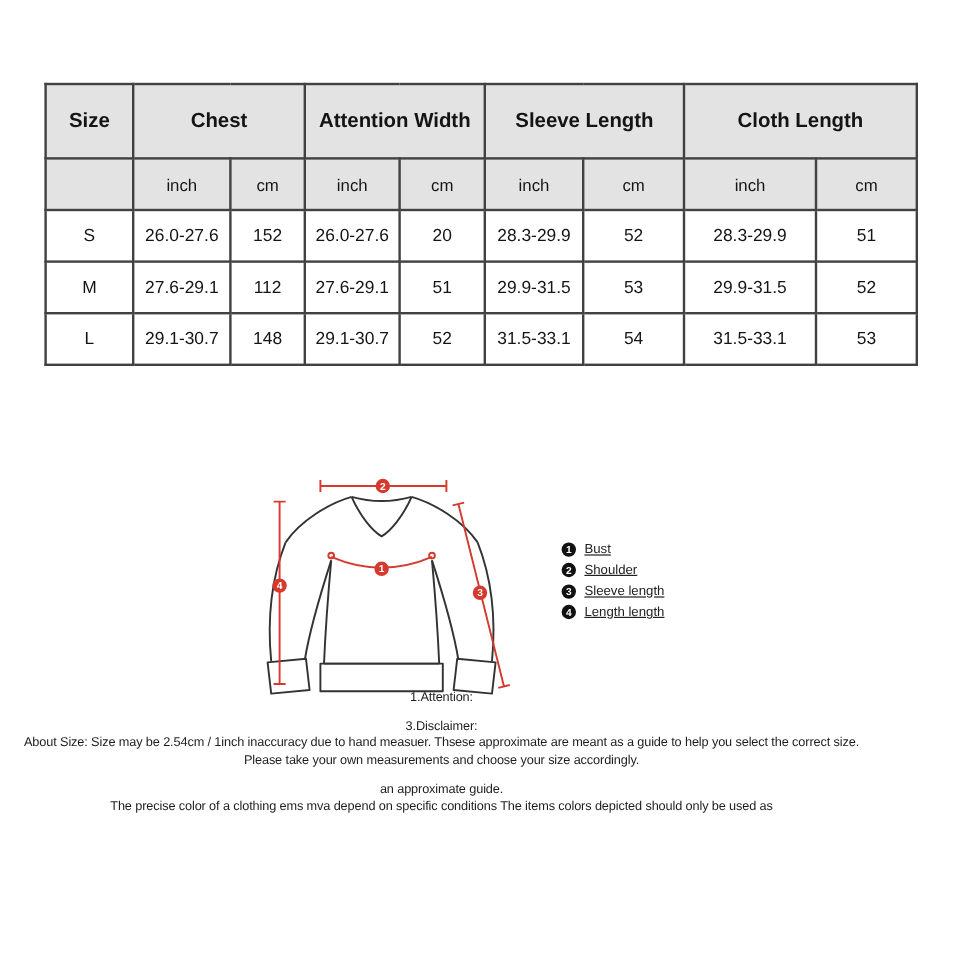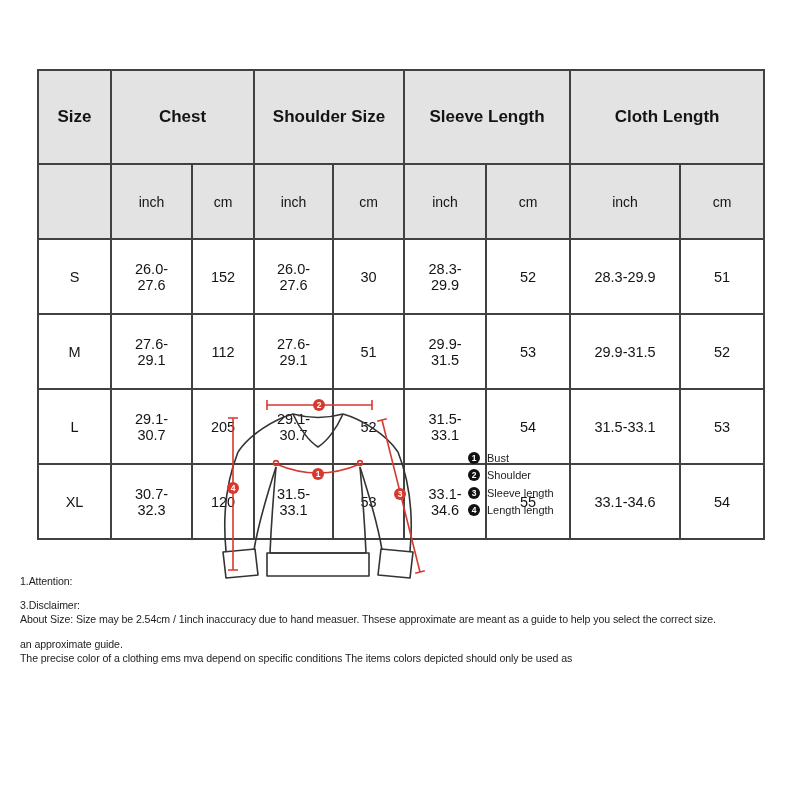--- a/index.html
+++ b/index.html
@@ -3,41 +3,41 @@
 <meta charset="utf-8">
 <style>
   html,body{margin:0;padding:0;background:#ffffff;}
   body{width:800px;height:800px;position:relative;overflow:hidden;
        font-family:"Liberation Sans",sans-serif;color:#1c1c1c;}
 
   
   .size-table{position:absolute;left:37px;top:69px;border-collapse:collapse;
               table-layout:fixed;width:726px;}
   .size-table td,.size-table th{border:2px solid #414141;text-align:center;
-              vertical-align:middle;padding:16px;color:#141414;}
+              vertical-align:middle;padding:0;color:#141414;}
   .size-table .hdr{background:#e3e3e3;font-weight:bold;font-size:17px;height:60px;}
   .size-table .sub{background:#e3e3e3;font-weight:normal;font-size:14px;height:41px;}
   .size-table .data{background:#ffffff;font-size:14.5px;height:41px;}
 
   
   .diagram-svg{position:absolute;left:205px;top:390px;}
 
   
   .legend{position:absolute;left:468px;top:451px;display:flex;
           flex-direction:column;gap:4.5px;}
   .legend-row{display:flex;align-items:center;gap:7px;height:13px;}
   .legend-num{width:12px;height:12px;border-radius:50%;background:#111;
           color:#fff;font-size:8.5px;font-weight:bold;line-height:12px;
           text-align:center;flex:0 0 12px;}
-  .legend-label{font-size:11px;color:#222;}
+  .legend-label{font-size:11px;color:#222;text-decoration:underline;}
 
   
   .notes{position:absolute;left:20px;top:574px;font-size:10.6px;
          letter-spacing:-0.1px;line-height:14.2px;color:#1d1d1d;}
-  .note-line{white-space:nowrap;}
+  .note-line{white-space:nowrap;text-align:center;}
   .note-section{margin-bottom:10px;}
 </style>
 </head>
 <body>
 
 <table class="size-table">
   <colgroup>
     <col style="width:73px">
       <col style="width:81px">
       <col style="width:62px">
@@ -45,78 +45,67 @@
       <col style="width:71px">
       <col style="width:82px">
     <col style="width:84px">
       <col style="width:110px">
       <col style="width:84px">
   </colgroup>
   <tbody>
       <tr>
     <td class="hdr">Size</td>
     <td class="hdr" colspan="2">Chest</td>
-    <td class="hdr" colspan="2">Shoulder Size</td>
+    <td class="hdr" colspan="2">Attention Width</td>
     <td class="hdr" colspan="2">Sleeve Length</td>
     <td class="hdr" colspan="2">Cloth Length</td>
   </tr>
   <tr>
     <td class="sub"></td>
     <td class="sub">inch</td>
     <td class="sub">cm</td>
     <td class="sub">inch</td>
     <td class="sub">cm</td>
     <td class="sub">inch</td>
     <td class="sub">cm</td>
     <td class="sub">inch</td>
     <td class="sub">cm</td>
   </tr>
   <tr>
     <td class="data">S</td>
     <td class="data">26.0-27.6</td>
     <td class="data">152</td>
     <td class="data">26.0-27.6</td>
-    <td class="data">30</td>
+    <td class="data">20</td>
     <td class="data">28.3-29.9</td>
     <td class="data">52</td>
     <td class="data">28.3-29.9</td>
     <td class="data">51</td>
   </tr>
   <tr>
     <td class="data">M</td>
     <td class="data">27.6-29.1</td>
     <td class="data">112</td>
     <td class="data">27.6-29.1</td>
     <td class="data">51</td>
     <td class="data">29.9-31.5</td>
     <td class="data">53</td>
     <td class="data">29.9-31.5</td>
     <td class="data">52</td>
   </tr>
   <tr>
     <td class="data">L</td>
     <td class="data">29.1-30.7</td>
-    <td class="data">205</td>
+    <td class="data">148</td>
     <td class="data">29.1-30.7</td>
     <td class="data">52</td>
     <td class="data">31.5-33.1</td>
     <td class="data">54</td>
     <td class="data">31.5-33.1</td>
     <td class="data">53</td>
-  </tr>
-  <tr>
-    <td class="data">XL</td>
-    <td class="data">30.7-32.3</td>
-    <td class="data">120</td>
-    <td class="data">31.5-33.1</td>
-    <td class="data">53</td>
-    <td class="data">33.1-34.6</td>
-    <td class="data">55</td>
-    <td class="data">33.1-34.6</td>
-    <td class="data">54</td>
   </tr>
 </tbody>
   </table>
 
 <svg class="diagram-svg" width="350" height="195" viewBox="0 0 350 195">
 
   <g fill="none" stroke="#333333" stroke-width="1.6" stroke-linejoin="round">
 
     <path d="M88,24 Q113,31 138,24"></path>
 
@@ -185,18 +174,19 @@
   </div>
 </div>
 
 <div class="notes">
   <div class="note-section">
     <div class="note-line">1.Attention:</div>
   </div>
   <div class="note-section">
     <div class="note-line">3.Disclaimer:</div>
     <div class="note-line">About Size: Size may be 2.54cm / 1inch inaccuracy due to hand measuer. Thsese approximate are meant as a guide to help you select the correct size.</div>
+    <div class="note-line">Please take your own measurements and choose your size accordingly.</div>
   </div>
   <div class="note-section">
     <div class="note-line">an approximate guide.</div>
     <div class="note-line">The precise color of a clothing ems mva depend on specific conditions The items colors depicted should only be used as</div>
   </div>
 </div>
 
 </body></html>

